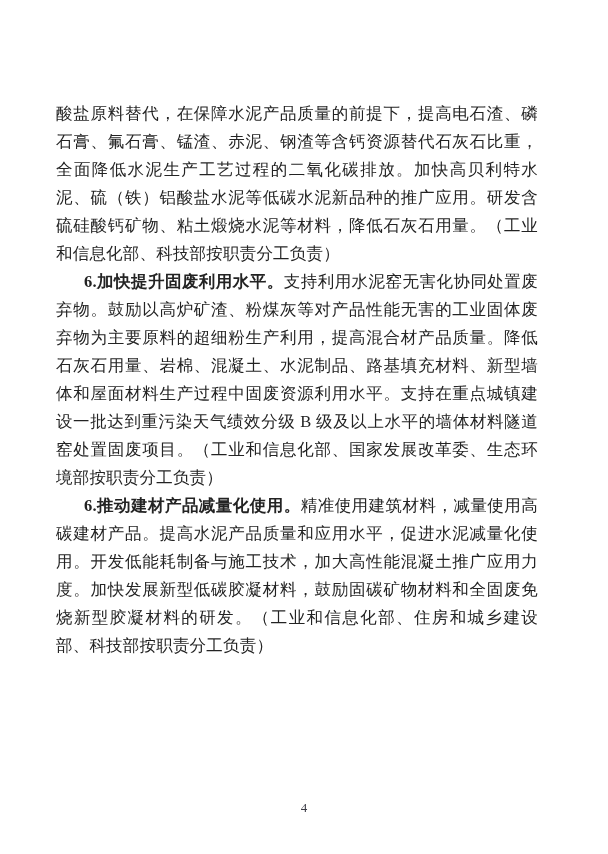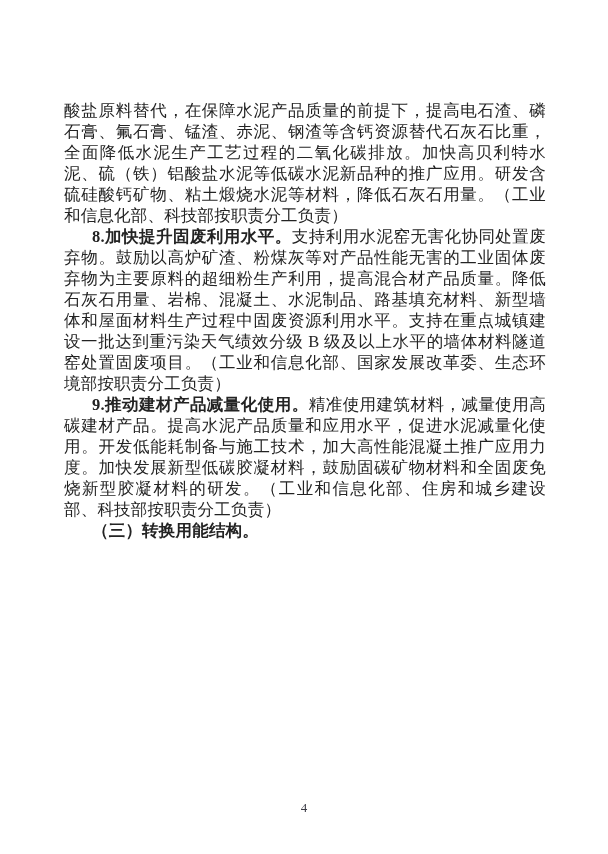--- a/index.html
+++ b/index.html
@@ -14,26 +14,26 @@
   }
   .page {
     position: relative;
     width: 608px;
     height: 854px;
     background: #ffffff;
     overflow: hidden;
   }
   .text-block {
     position: absolute;
-    left: 64px;
+    left: 56px;
     top: 100px;
     width: 482px;
     color: #232323;
     font-size: 16.5px;
-    line-height: 21px;
+    line-height: 28px;
     text-align: justify;
     text-justify: inter-ideograph;
     letter-spacing: 0.2px;
   }
   .para {
     margin: 0;
     padding: 0;
     text-align: justify;
   }
   .para.indented {
@@ -57,20 +57,19 @@
     color: #3c3c46;
     letter-spacing: 0;
   }
 </style>
 </head>
 <body>
 
 <div class="page">
   <main class="text-block">
     <p class="para"><span>酸盐原料替代，在保障水泥产品质量的前提下，提高电石渣、磷石膏、氟石膏、锰渣、赤泥、钢渣等含钙资源替代石灰石比重，全面降低水泥生产工艺过程的二氧化碳排放。加快高贝利特水泥、硫（铁）铝酸盐水泥等低碳水泥新品种的推广应用。研发含硫硅酸钙矿物、粘土煅烧水泥等材料，降低石灰石用量。（工业和信息化部、科技部按职责分工负责）</span></p>
-    <p class="para indented"><span class="lead">8.加快提升固废利用水平。</span><span>支持利用水泥窑无害化协同处置废弃物。鼓励以高炉矿渣、粉煤灰等对产品性能无害的工业固体废弃物为主要原料的超细粉生产利用，提高混合材产品质量。降低石灰石用量、岩棉、混凝土、水泥制品、路基填充材料、新型墙体和屋面材料生产过程中固废资源利用水平。支持在重点城镇建设一批达到重污染天气绩效分级 B 级及以上水平的墙体材料隧道窑处置固废项目。（工业和信息化部、国家发展改革委、生态环境部按职责分工负责）</span></p>
-    <p class="para indented"><span class="lead">9.推动建材产品减量化使用。</span><span>精准使用建筑材料，减量使用高碳建材产品。提高水泥产品质量和应用水平，促进水泥减量化使用。开发低能耗制备与施工技术，加大高性能混凝土推广应用力度。加快发展新型低碳胶凝材料，鼓励固碳矿物材料和全固废免烧新型胶凝材料的研发。（工业和信息化部、住房和城乡建设部、科技部按职责分工负责）</span></p>
-    <p class="para indented heading"><span class="lead">（三）转换用能结构。</span></p>
+    <p class="para indented"><span class="lead">6.加快提升固废利用水平。</span><span>支持利用水泥窑无害化协同处置废弃物。鼓励以高炉矿渣、粉煤灰等对产品性能无害的工业固体废弃物为主要原料的超细粉生产利用，提高混合材产品质量。降低石灰石用量、岩棉、混凝土、水泥制品、路基填充材料、新型墙体和屋面材料生产过程中固废资源利用水平。支持在重点城镇建设一批达到重污染天气绩效分级 B 级及以上水平的墙体材料隧道窑处置固废项目。（工业和信息化部、国家发展改革委、生态环境部按职责分工负责）</span></p>
+    <p class="para indented"><span class="lead">6.推动建材产品减量化使用。</span><span>精准使用建筑材料，减量使用高碳建材产品。提高水泥产品质量和应用水平，促进水泥减量化使用。开发低能耗制备与施工技术，加大高性能混凝土推广应用力度。加快发展新型低碳胶凝材料，鼓励固碳矿物材料和全固废免烧新型胶凝材料的研发。（工业和信息化部、住房和城乡建设部、科技部按职责分工负责）</span></p>
   </main>
   <footer class="page-footer">
     <span class="page-number">4</span>
   </footer>
 </div>
 
 </body></html>

